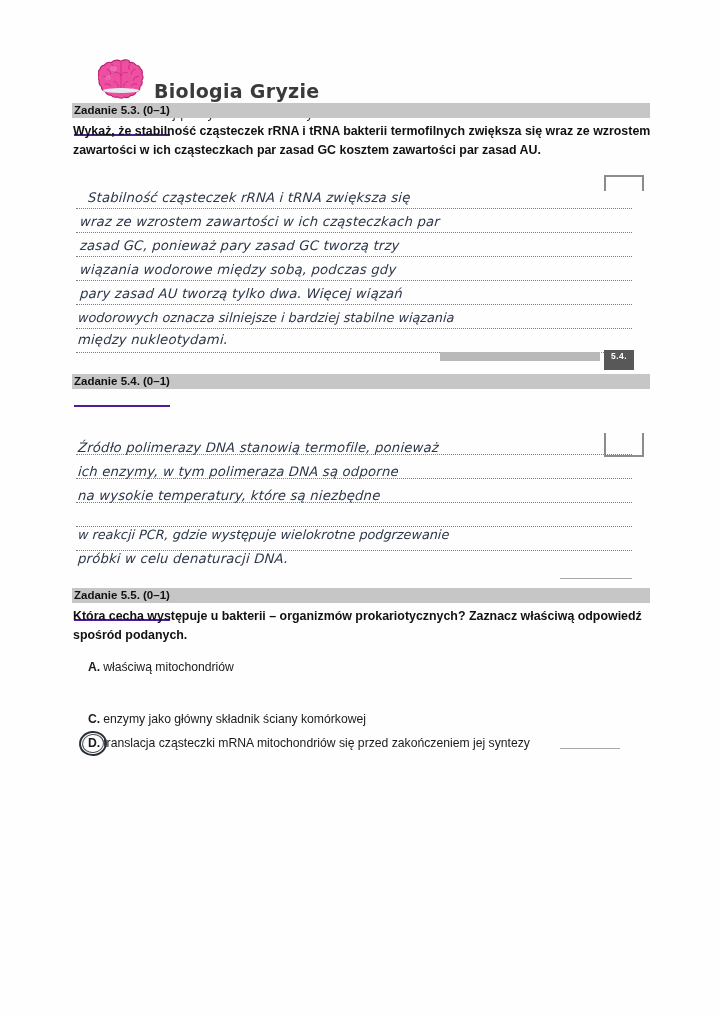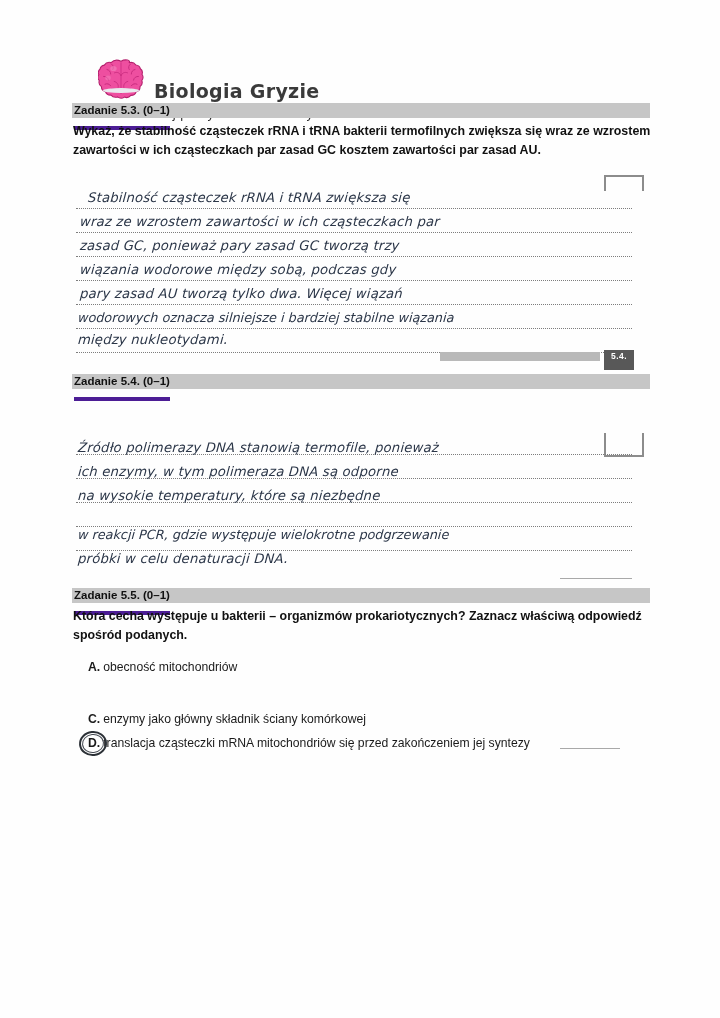--- a/index.html
+++ b/index.html
@@ -81,22 +81,22 @@
     background: #c6c6c6;
   }
   .task-header-label {
     position: absolute;
     left: 74px;
     font-size: 11.5px;
     font-weight: bold;
     color: #111;
     line-height: 15px;
     white-space: nowrap;
-    border-bottom: 4px solid #4c1d95;
-    padding-bottom: 8px;
+    border-bottom: 2px solid #4c1d95;
+    padding-bottom: 16px;
   }
   .task-prompt {
     position: absolute;
     left: 73px;
     width: 580px;
     font-size: 12.4px;
     font-weight: bold;
     line-height: 18.5px;
     color: #111;
   }
@@ -269,21 +269,21 @@
   <div class="hw tight" style="left:78px; top:527px;">w reakcji PCR, gdzie występuje wielokrotne podgrzewanie</div>
   <div class="hw" style="left:78px;  top:551px;">próbki w celu denaturacji DNA.</div>
 
   <div class="hand-underline" style="left:560px; top:578px; width:72px;"></div>
 
   <div class="task-header" style="top:588px;"></div>
   <div class="task-header-label" style="top:588px;">Zadanie 5.5. (0–1)</div>
   <div class="task-prompt" style="top:607px;">Która cecha występuje u bakterii – organizmów prokariotycznych? Zaznacz właściwą odpowiedź spośród podanych.</div>
 
   <div class="choice" style="top:659px;">
-    <span class="choice-letter">A.</span><span>obecność mitochondriów</span>
+    <span class="choice-letter">A.</span><span>właściwą mitochondriów</span>
   </div>
   <div class="choice" style="top:711px;">
     <span class="choice-letter">C.</span><span>enzymy jako główny składnik ściany komórkowej</span>
   </div>
   <div class="choice" style="top:735px;">
     <span class="choice-letter">D.</span><span>translacja cząsteczki mRNA mitochondriów się przed zakończeniem jej syntezy</span>
   </div>
 
   <div class="circle-mark" style="top:731px;"></div>
   <div class="hand-underline" style="left:560px; top:748px; width:60px;"></div>

